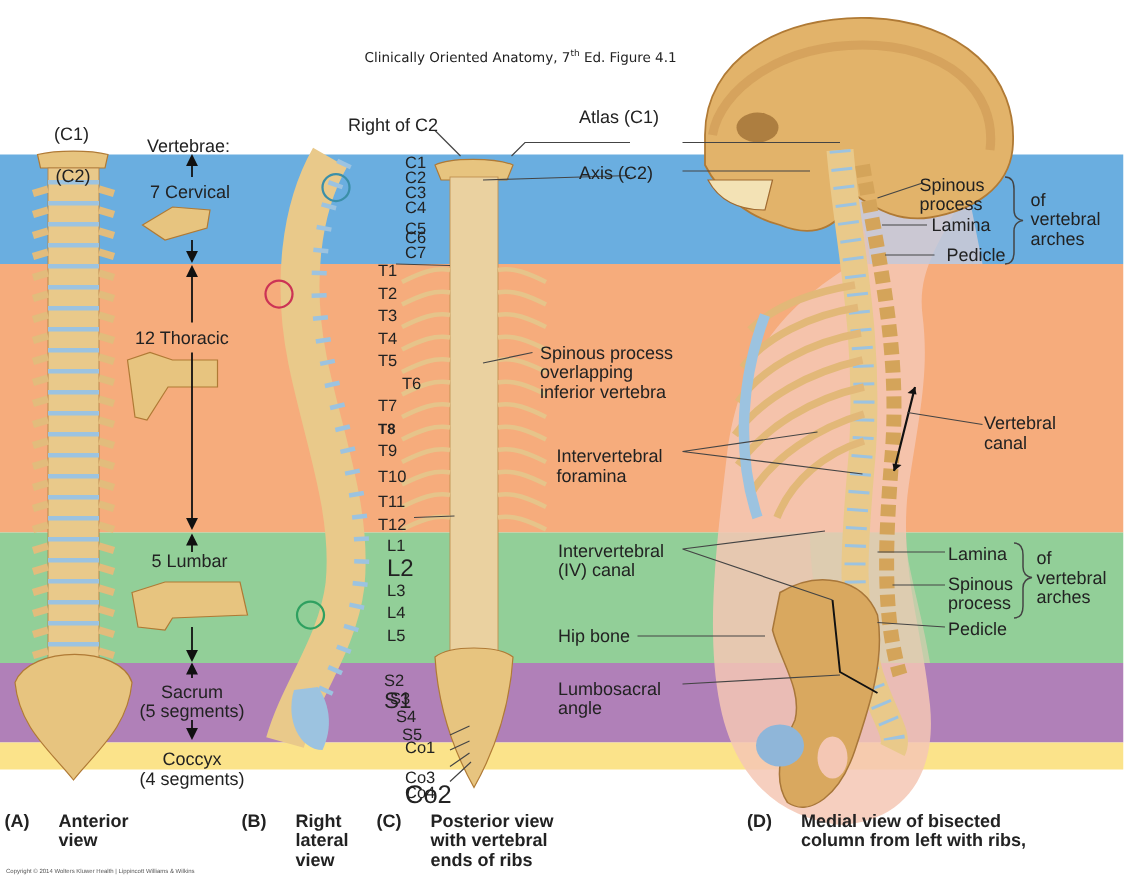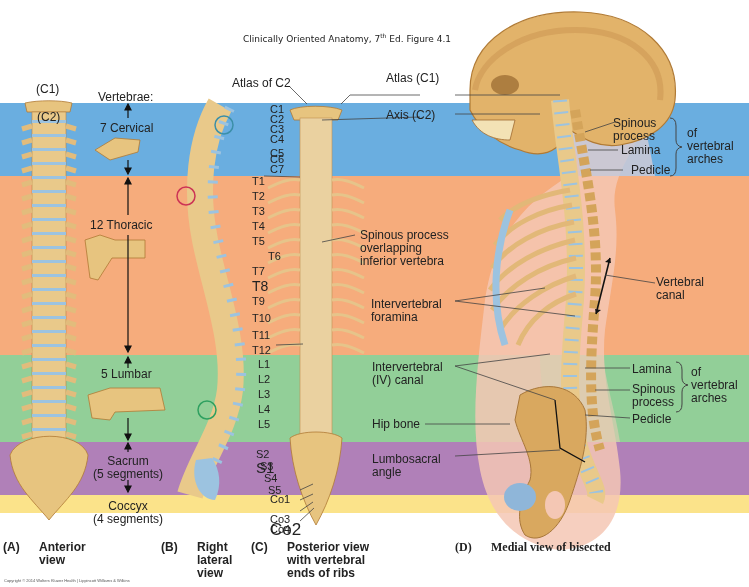--- a/index.html
+++ b/index.html
@@ -236,41 +236,41 @@
     <div class="t" style="left: 270px; top: 148px; font-size: 11px; line-height: 11px;">C5</div>
     <div class="t" style="left: 270px; top: 154px; font-size: 11px; line-height: 11px;">C6</div>
     <div class="t" style="left: 270px; top: 164px; font-size: 11px; line-height: 11px;">C7</div>
     <div class="t" style="left: 252px; top: 176px; font-size: 11px; line-height: 11px;">T1</div>
     <div class="t" style="left: 252px; top: 191px; font-size: 11px; line-height: 11px;">T2</div>
     <div class="t" style="left: 252px; top: 206px; font-size: 11px; line-height: 11px;">T3</div>
     <div class="t" style="left: 252px; top: 221px; font-size: 11px; line-height: 11px;">T4</div>
     <div class="t" style="left: 252px; top: 236px; font-size: 11px; line-height: 11px;">T5</div>
     <div class="t" style="left: 252px; top: 251px; font-size: 11px; line-height: 11px; margin-left: 16px;">T6</div>
     <div class="t" style="left: 252px; top: 266px; font-size: 11px; line-height: 11px;">T7</div>
-    <div class="t" style="left: 252px; top: 281px; font-size: 14px; line-height: 11px;">T8</div>
+    <div class="t" style="left: 252px; top: 281px; font-size: 10px; line-height: 11px; font-weight: bold;">T8</div>
     <div class="t" style="left: 252px; top: 296px; font-size: 11px; line-height: 11px;">T9</div>
     <div class="t" style="left: 252px; top: 313px; font-size: 11px; line-height: 11px;">T10</div>
     <div class="t" style="left: 252px; top: 330px; font-size: 11px; line-height: 11px;">T11</div>
     <div class="t" style="left: 252px; top: 345px; font-size: 11px; line-height: 11px;">T12</div>
     <div class="t" style="left: 258px; top: 359px; font-size: 11px; line-height: 11px;">L1</div>
-    <div class="t" style="left: 258px; top: 374px; font-size: 11px; line-height: 11px;">L2</div>
+    <div class="t" style="left: 258px; top: 374px; font-size: 16px; line-height: 11px;">L2</div>
     <div class="t" style="left: 258px; top: 389px; font-size: 11px; line-height: 11px;">L3</div>
     <div class="t" style="left: 258px; top: 404px; font-size: 11px; line-height: 11px;">L4</div>
     <div class="t" style="left: 258px; top: 419px; font-size: 11px; line-height: 11px;">L5</div>
     <div class="t" style="left: 256px; top: 434px; font-size: 15px; line-height: 11px; margin-top: 28px;">S1</div>
     <div class="t" style="left: 256px; top: 449px; font-size: 11px; line-height: 11px;">S2</div>
     <div class="t" style="left: 260px; top: 461px; font-size: 11px; line-height: 11px;">S3</div>
     <div class="t" style="left: 264px; top: 473px; font-size: 11px; line-height: 11px;">S4</div>
     <div class="t" style="left: 268px; top: 485px; font-size: 11px; line-height: 11px;">S5</div>
     <div class="t" style="left: 270px; top: 494px; font-size: 11px; line-height: 11px;">Co1</div>
     <div class="t" style="left: 270px; top: 524px; font-size: 17px; line-height: 11px;">Co2</div>
     <div class="t" style="left: 270px; top: 514px; font-size: 11px; line-height: 11px;">Co3</div>
     <div class="t" style="left: 270px; top: 524px; font-size: 11px; line-height: 11px;">Co4</div>
   </div>
-<div class="t" style="left:232px;top:77px;">Atlas of C2</div>
+<div class="t" style="left:232px;top:77px;">Right of C2</div>
 <div class="t" style="left:360px;top:229px;line-height:13px;"><span>Spinous process</span><br><span>overlapping</span><br><span>inferior vertebra</span></div>
 
 <div class="t" style="left:386px;top:72px;">Atlas (C1)</div>
 <div class="t" style="left:386px;top:109px;">Axis (C2)</div>
 <div class="t" style="left:613px;top:117px;"><span>Spinous</span><br><span>process</span></div>
 <div class="t" style="left:621px;top:144px;">Lamina</div>
 <div class="t" style="left:631px;top:164px;">Pedicle</div>
 <div class="t" style="left:687px;top:127px;"><span>of</span><br><span>vertebral</span><br><span>arches</span></div>
 <div class="t" style="left:371px;top:298px;"><span>Intervertebral</span><br><span>foramina</span></div>
 <div class="t" style="left:656px;top:276px;"><span>Vertebral</span><br><span>canal</span></div>
@@ -278,15 +278,15 @@
 <div class="t" style="left:372px;top:418px;">Hip bone</div>
 <div class="t" style="left:372px;top:453px;"><span>Lumbosacral</span><br><span>angle</span></div>
 <div class="t" style="left:632px;top:363px;">Lamina</div>
 <div class="t" style="left:632px;top:383px;"><span>Spinous</span><br><span>process</span></div>
 <div class="t" style="left:632px;top:413px;">Pedicle</div>
 <div class="t" style="left:691px;top:366px;"><span>of</span><br><span>vertebral</span><br><span>arches</span></div>
 
 <div class="cap" style="left:3px;top:541px;"><span class="k">(A)</span><span class="v"><span>Anterior</span><br><span>view</span></span></div>
 <div class="cap" style="left:161px;top:541px;"><span class="k">(B)</span><span class="v"><span>Right</span><br><span>lateral</span><br><span>view</span></span></div>
 <div class="cap" style="left:251px;top:541px;"><span class="k">(C)</span><span class="v"><span>Posterior view</span><br><span>with vertebral</span><br><span>ends of ribs</span></span></div>
-<div class="cap" style="left:455px;top:541px;font-family:Liberation Serif, serif;"><span class="k">(D)</span><span class="v"><span>Medial view of bisected</span><br><br></span></div>
+<div class="cap" style="left:498px;top:541px;"><span class="k">(D)</span><span class="v"><span>Medial view of bisected</span><br><span>column from left with ribs,</span><br></span></div>
 
 <div class="copy">Copyright © 2014 Wolters Kluwer Health | Lippincott Williams &amp; Wilkins</div>
 
 </body></html>

